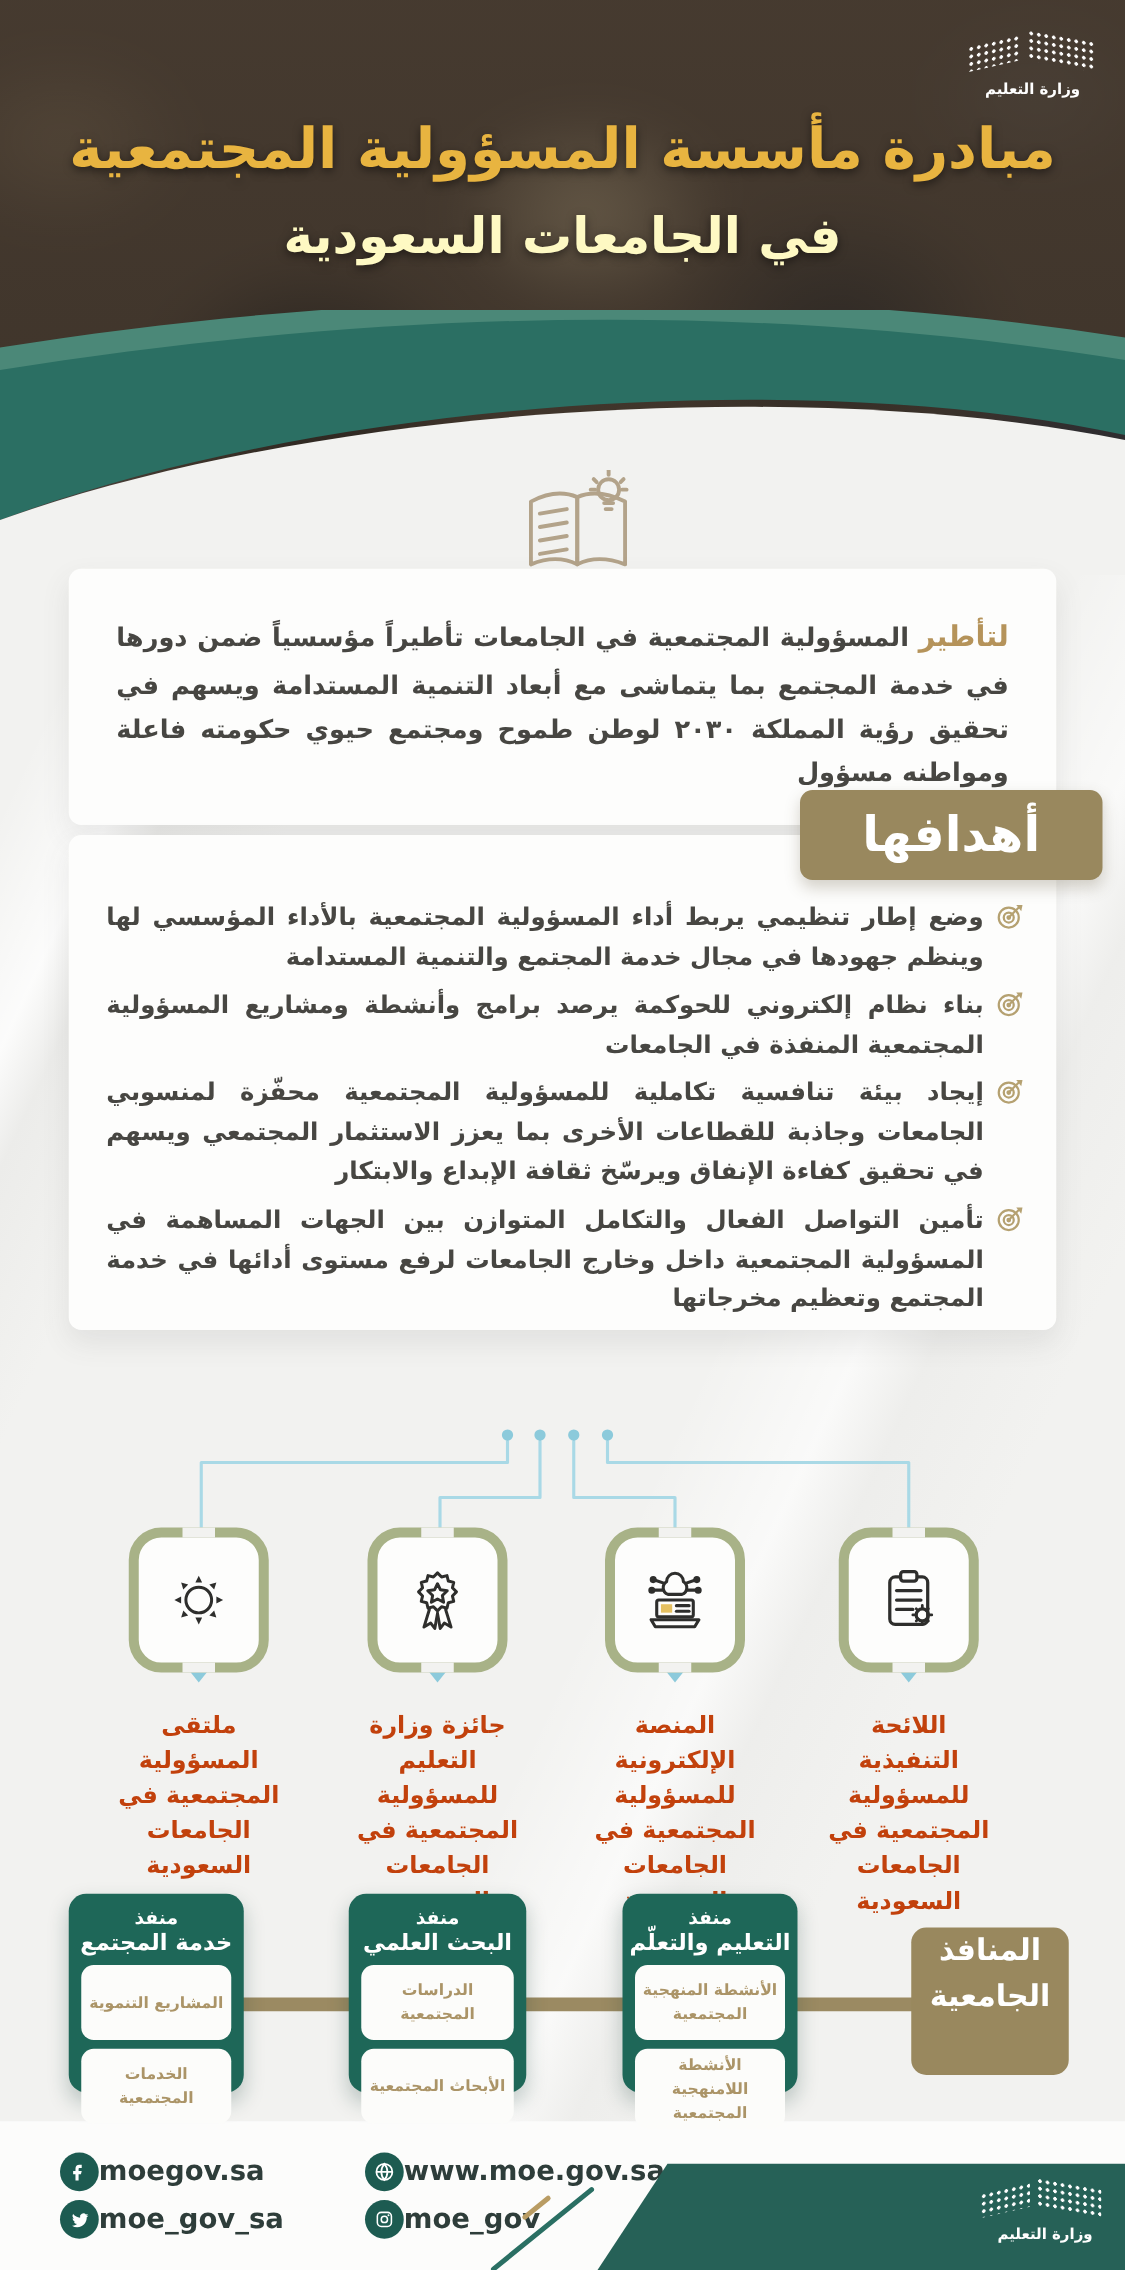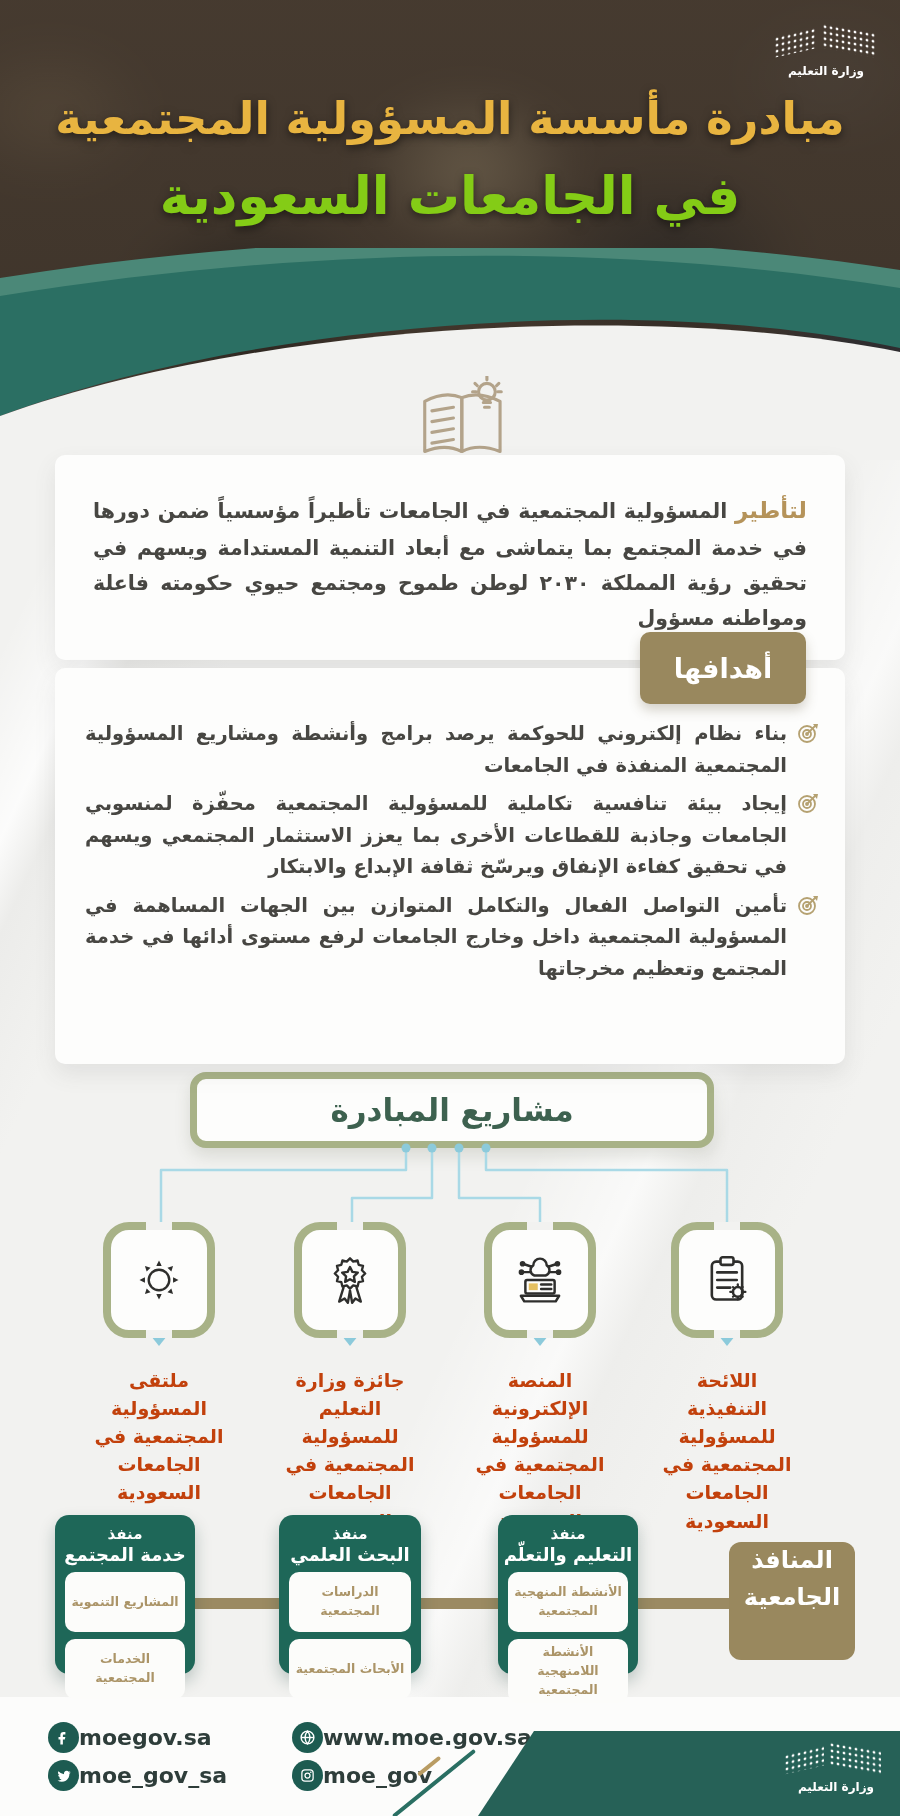--- a/index.html
+++ b/index.html
@@ -16,36 +16,36 @@
       radial-gradient(160px 120px at 52% 38%, #8a7a62 0%, rgba(138,122,98,0) 70%),
       radial-gradient(200px 160px at 72% 55%, #3a3531 0%, rgba(58,53,49,0) 70%),
       radial-gradient(230px 170px at 92% 78%, #22304a 0%, rgba(34,48,74,0) 70%),
       radial-gradient(170px 130px at 12% 88%, #8b95a2 0%, rgba(139,149,162,0) 70%),
       radial-gradient(140px 100px at 88% 22%, #5d5146 0%, rgba(93,81,70,0) 70%),
       #57493c;}
   #hero .shade{position:absolute;inset:0;background:linear-gradient(rgba(25,20,15,.28),rgba(25,20,15,.42));}
   .hero-title{left:0;right:0;text-align:center;font-weight:bold;direction:rtl;
               text-shadow:0 3px 8px rgba(0,0,0,.5);}
   #title1{top:92px;font-size:45px;color:#e8b440;}
-  #title2{top:166px;font-size:52px;color:#84cc16;}
+  #title2{top:166px;font-size:40px;color:#fef9c3;}
   
   .moelogo{width:108px;}
   .wing{position:absolute;background-image:radial-gradient(circle,var(--c) 1.4px,transparent 1.6px);
         background-size:6px 6px;}
   .moetext{position:absolute;width:100%;text-align:center;font-size:12px;font-weight:bold;}
   
   #arch{left:0;top:248px;width:900px;height:232px;}
   
   .card{background:#fdfdfc;border-radius:10px;box-shadow:0 10px 22px rgba(80,80,80,.10);}
   #intro-card{left:55px;top:455px;width:790px;height:205px;box-sizing:border-box;padding:36px 38px 0 38px;}
   .intro-text{margin:0;font-size:20.5px;line-height:1.72;font-weight:bold;color:#474642;
               text-align:justify;direction:rtl;}
   .lead{color:#b5935a;font-size:23px;}
-  #obj-head{left:640px;top:632px;width:166px;height:72px;background:#99885e;border-radius:10px;
-            display:flex;align-items:center;justify-content:center;color:#fff;font-size:27px;
+  #obj-head{left:640px;top:632px;width:242px;height:72px;background:#99885e;border-radius:10px;
+            display:flex;align-items:center;justify-content:center;color:#fff;font-size:39px;
             font-weight:bold;z-index:3;box-shadow:0 6px 12px rgba(90,80,50,.25);}
   #obj-card{left:55px;top:668px;width:790px;height:396px;box-sizing:border-box;padding:50px 26px 0 30px;z-index:2;}
   ul.obj{list-style:none;margin:0;padding:0;direction:rtl;}
   ul.obj li{display:flex;gap:10px;margin-bottom:7px;font-size:19.5px;line-height:1.62;
             font-weight:bold;color:#474642;text-align:justify;}
   ul.obj .bullet{flex:0 0 auto;margin-top:4px;}
   
   #proj-head{left:190px;top:1072px;width:510px;height:62px;background:#fdfdfc;border:7px solid #a8b287;
              border-radius:16px;display:flex;align-items:center;justify-content:center;
              color:#3d614f;font-size:31px;font-weight:bold;box-shadow:0 8px 16px rgba(80,90,60,.15);}
@@ -127,20 +127,32 @@
     <line x1="75" y1="12" x2="78" y2="12"></line>
   </svg>
 
   <div id="intro-card" class="abs card">
     <p class="intro-text"><span class="lead">لتأطير</span> <span>المسؤولية المجتمعية في الجامعات تأطيراً مؤسسياً ضمن دورها في خدمة المجتمع بما يتماشى مع أبعاد التنمية المستدامة ويسهم في تحقيق رؤية المملكة ٢٠٣٠ لوطن طموح ومجتمع حيوي حكومته فاعلة ومواطنه مسؤول</span></p>
   </div>
 
   <div id="obj-head" class="abs">أهدافها</div>
   <div id="obj-card" class="abs card">
     <ul class="obj">
+      <li>
+        <span class="bullet">
+          <svg width="22" height="22" viewBox="0 0 22 22" fill="none" stroke="#b5a171" stroke-width="1.8">
+              <circle cx="10" cy="12" r="8"></circle>
+              <circle cx="10" cy="12" r="4"></circle>
+              <circle cx="10" cy="12" r="1" fill="#b5a171"></circle>
+              <line x1="10" y1="12" x2="19" y2="3"></line>
+              <path d="M16,2 L21,2 L20,7" fill="#b5a171" stroke="none"></path>
+            </svg>
+        </span>
+        <span>وضع إطار تنظيمي يربط أداء المسؤولية المجتمعية بالأداء المؤسسي لها وينظم جهودها في مجال خدمة المجتمع والتنمية المستدامة</span>
+      </li>
       <li>
         <span class="bullet">
           <svg width="22" height="22" viewBox="0 0 22 22" fill="none" stroke="#b5a171" stroke-width="1.8">
               <circle cx="10" cy="12" r="8"></circle>
               <circle cx="10" cy="12" r="4"></circle>
               <circle cx="10" cy="12" r="1" fill="#b5a171"></circle>
               <line x1="10" y1="12" x2="19" y2="3"></line>
               <path d="M16,2 L21,2 L20,7" fill="#b5a171" stroke="none"></path>
             </svg>
         </span>
@@ -166,21 +178,20 @@
               <circle cx="10" cy="12" r="1" fill="#b5a171"></circle>
               <line x1="10" y1="12" x2="19" y2="3"></line>
               <path d="M16,2 L21,2 L20,7" fill="#b5a171" stroke="none"></path>
             </svg>
         </span>
         <span>تأمين التواصل الفعال والتكامل المتوازن بين الجهات المساهمة في المسؤولية المجتمعية داخل وخارج الجامعات لرفع مستوى أدائها في خدمة المجتمع وتعظيم مخرجاتها</span>
       </li>
     </ul>
   </div>
 
-  <div id="proj-head" class="abs ar">مشاريع المبادرة</div>
 
   <svg id="connectors" class="abs" viewBox="0 0 900 96" fill="none" stroke="#a9d9e6" stroke-width="2.5" stroke-linecap="round" stroke-linejoin="round">
     <path d="M406,13 L406,30 L161,30 L161,90"></path>
     <path d="M486,13 L486,30 L727,30 L727,90"></path>
     <path d="M432,13 L432,58 L352,58 L352,90"></path>
     <path d="M459,13 L459,58 L540,58 L540,90"></path>
     <g fill="#8ccadb" stroke="none">
       <circle cx="406" cy="8" r="4.5"></circle>
         <circle cx="432" cy="8" r="4.5"></circle>
       <circle cx="459" cy="8" r="4.5"></circle>

